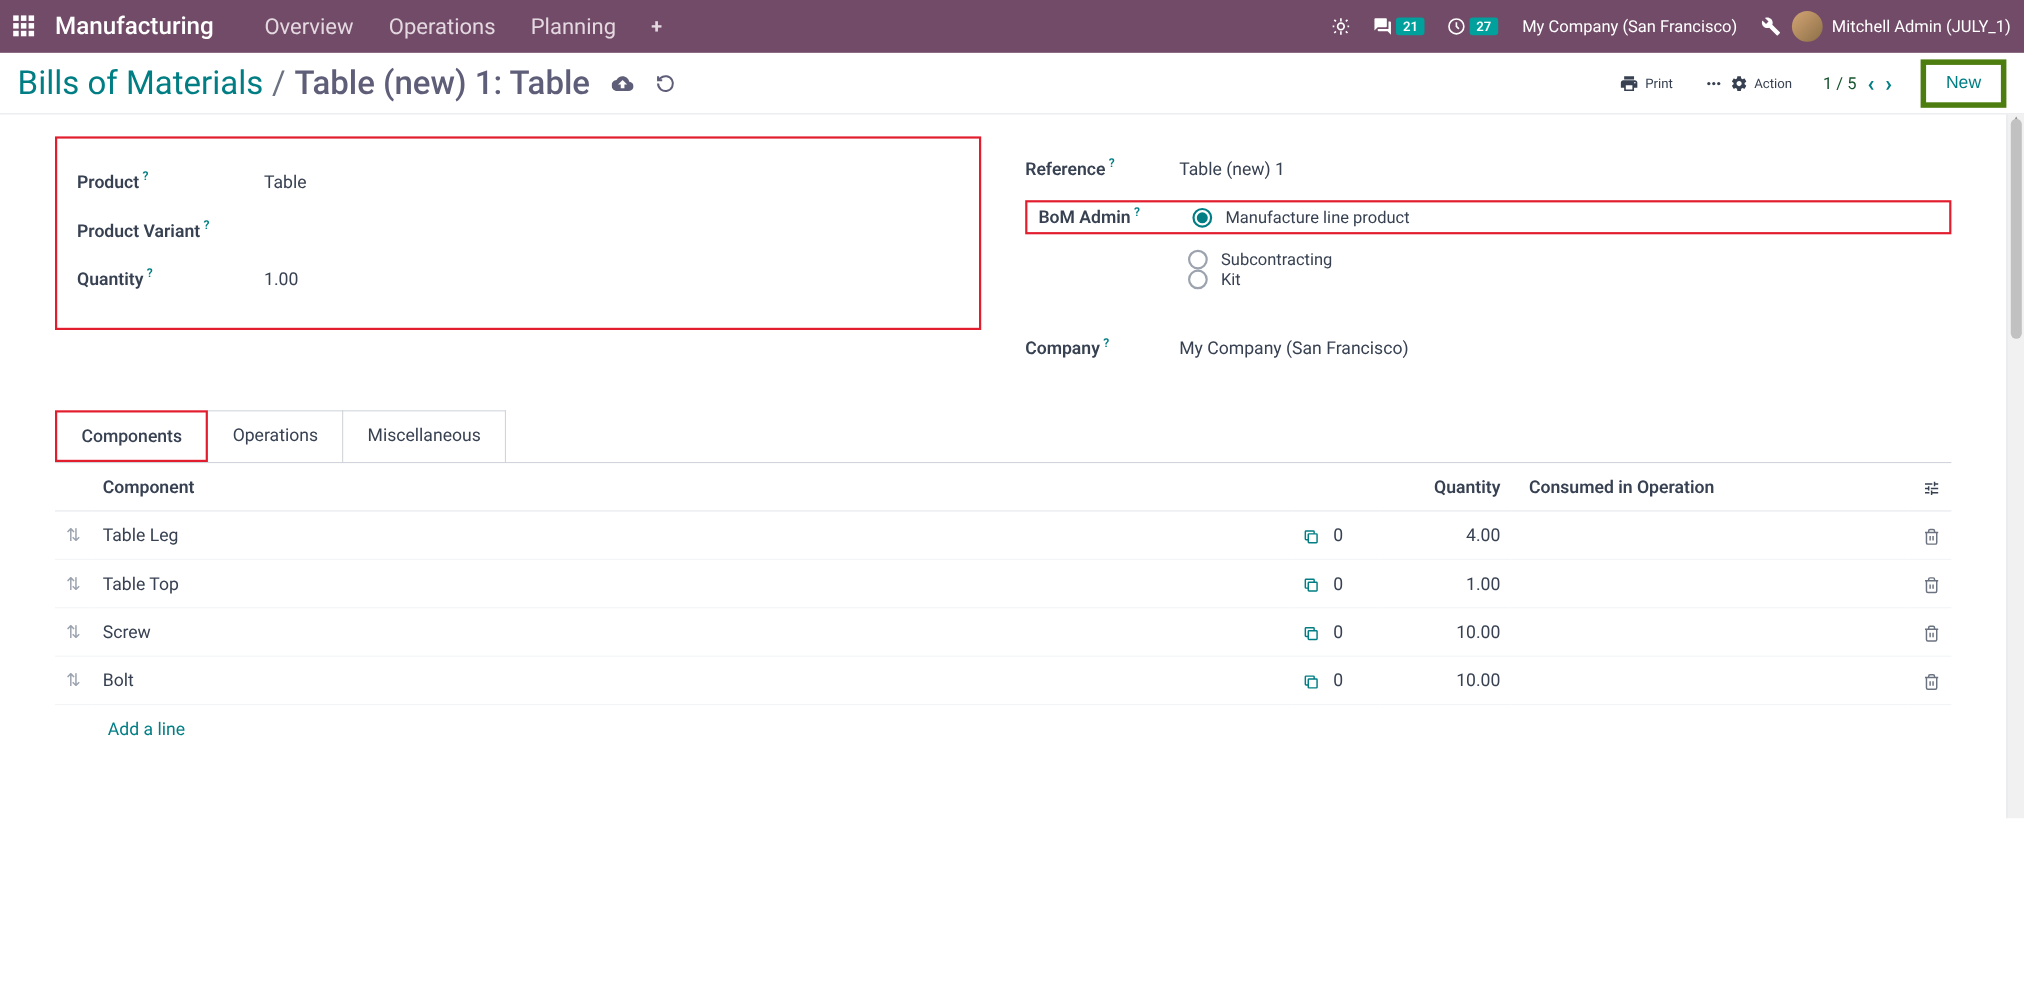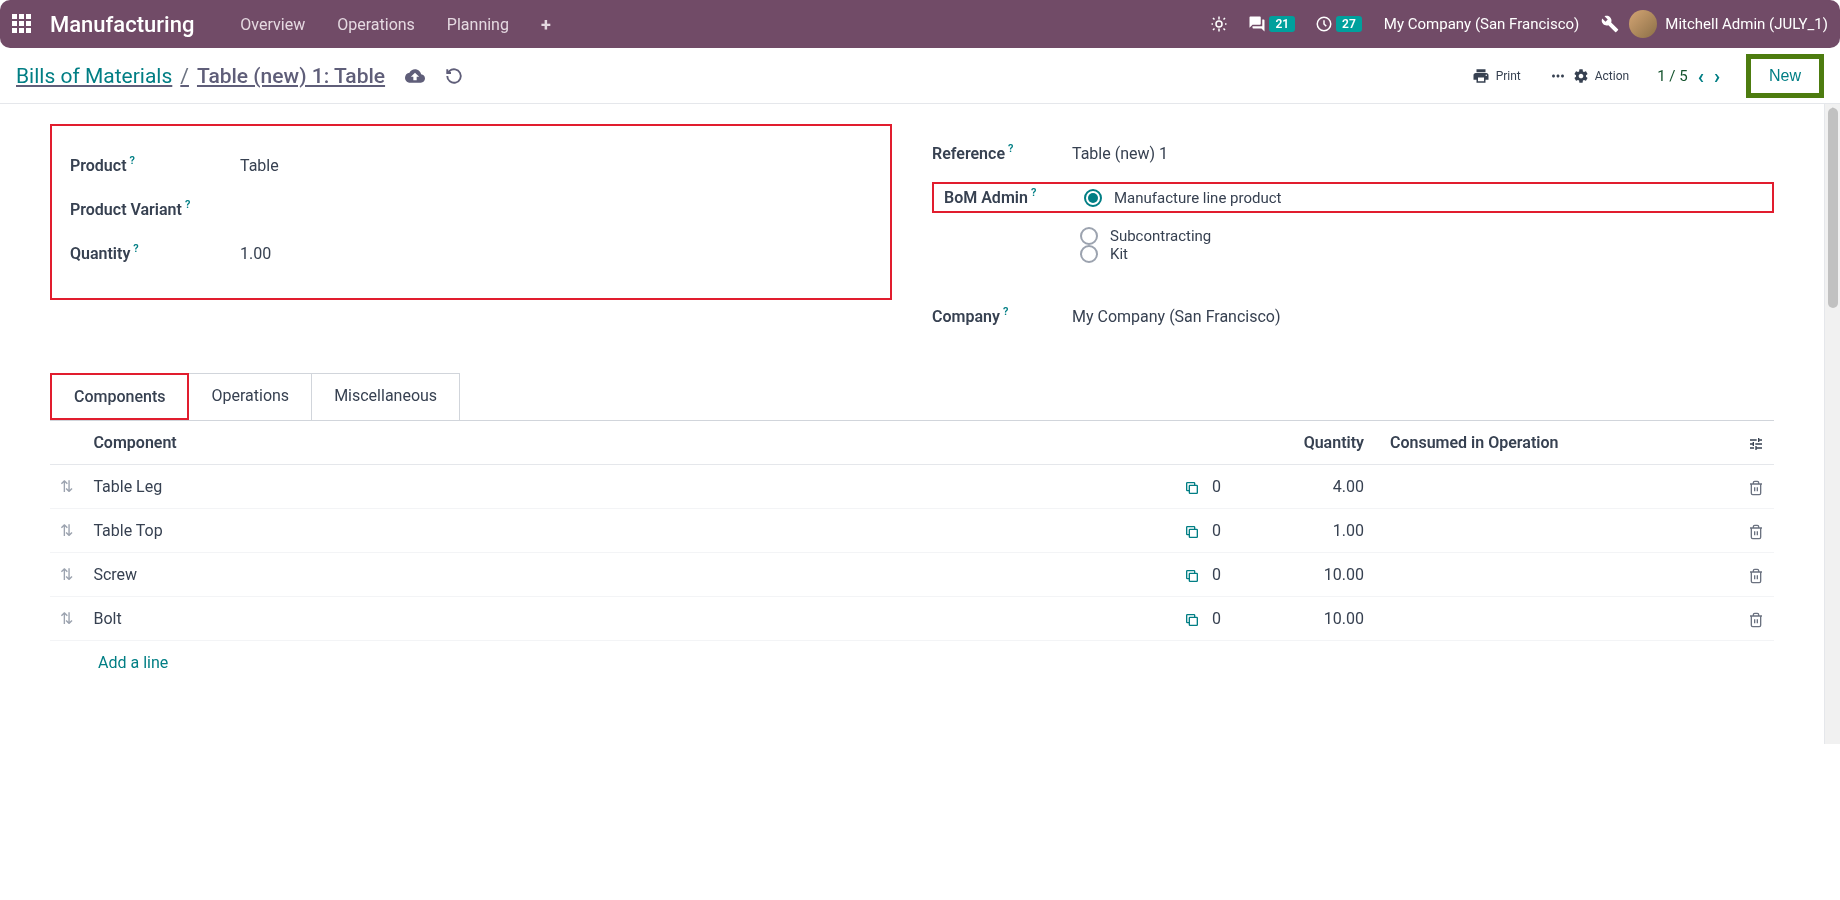--- a/index.html
+++ b/index.html
@@ -1,32 +1,32 @@
 <!DOCTYPE html>
 <html><head>
 <meta charset="utf-8">
 <style>
 * { box-sizing: border-box; margin: 0; padding: 0; }
 body { font-family: -apple-system, BlinkMacSystemFont, "Segoe UI", Roboto, sans-serif; font-size: 15px; color: #374151; background: #fff; }
 
-.topbar { background: #714b67; color: #fff; height: 48px; display: flex; align-items: center; padding: 0 12px; border-radius: 10px; }
+.topbar { background: #714b67; color: #fff; height: 48px; display: flex; align-items: center; padding: 0 12px; }
 .apps-icon { width: 20px; height: 20px; display: grid; grid-template-columns: repeat(3, 5px); grid-template-rows: repeat(3, 5px); gap: 2px; cursor: pointer; margin-right: 18px; }
 .apps-icon span { background: #fff; }
 .app-title { font-size: 22px; font-weight: 500; margin-right: 30px; }
-.nav-item { color: #e5d9e1; padding: 0 16px; cursor: pointer; font-size: 16px; }
+.nav-item { color: #e5d9e1; padding: 0 16px; cursor: pointer; font-size: 20px; }
 .plus-nav { font-size: 18px; font-weight: bold; }
 .topbar-spacer { flex: 1; }
 .topbar-icon { margin: 0 10px; cursor: pointer; display: flex; align-items: center; }
 .badge { background: #00a09d; color: #fff; font-size: 12px; padding: 1px 6px; border-radius: 3px; margin-left: 3px; font-weight: 600; }
 .company-name { margin: 0 12px; cursor: pointer; }
 .avatar { width: 28px; height: 28px; border-radius: 50%; background: linear-gradient(135deg, #d4a574, #8b6f47); margin-right: 8px; }
 .user-name { cursor: pointer; }
 
 .subbar { height: 56px; display: flex; align-items: center; padding: 0 16px; border-bottom: 1px solid #e5e7eb; }
-.breadcrumb { font-size: 21px; color: #5f5e79; display: flex; align-items: center; gap: 8px; text-decoration: underline; }
+.breadcrumb { font-size: 30px; color: #5f5e79; display: flex; align-items: center; gap: 8px; }
 .breadcrumb-link { color: #017e84; cursor: pointer; }
 .breadcrumb-sep { color: #6b7280; }
 .breadcrumb-current { color: #5f5e79; font-weight: 500; }
 .cloud-icon, .undo-icon { margin-left: 20px; cursor: pointer; color: #5f5e79; }
 .subbar-spacer { flex: 1; }
 .action-btn { display: flex; align-items: center; gap: 6px; margin: 0 14px; cursor: pointer; color: #374151; font-size: 12px; }
 .pager { margin: 0 14px; display: flex; align-items: center; gap: 10px; }
 .pager-count { color: #14532d; }
 .pager-arrow { cursor: pointer; color: #017e84; font-size: 20px; font-weight: bold; }
 .new-btn { border: 5px solid #4d7c0f; color: #017e84; background: #fff; padding: 8px 18px; font-size: 16px; cursor: pointer; margin-left: 12px; }

